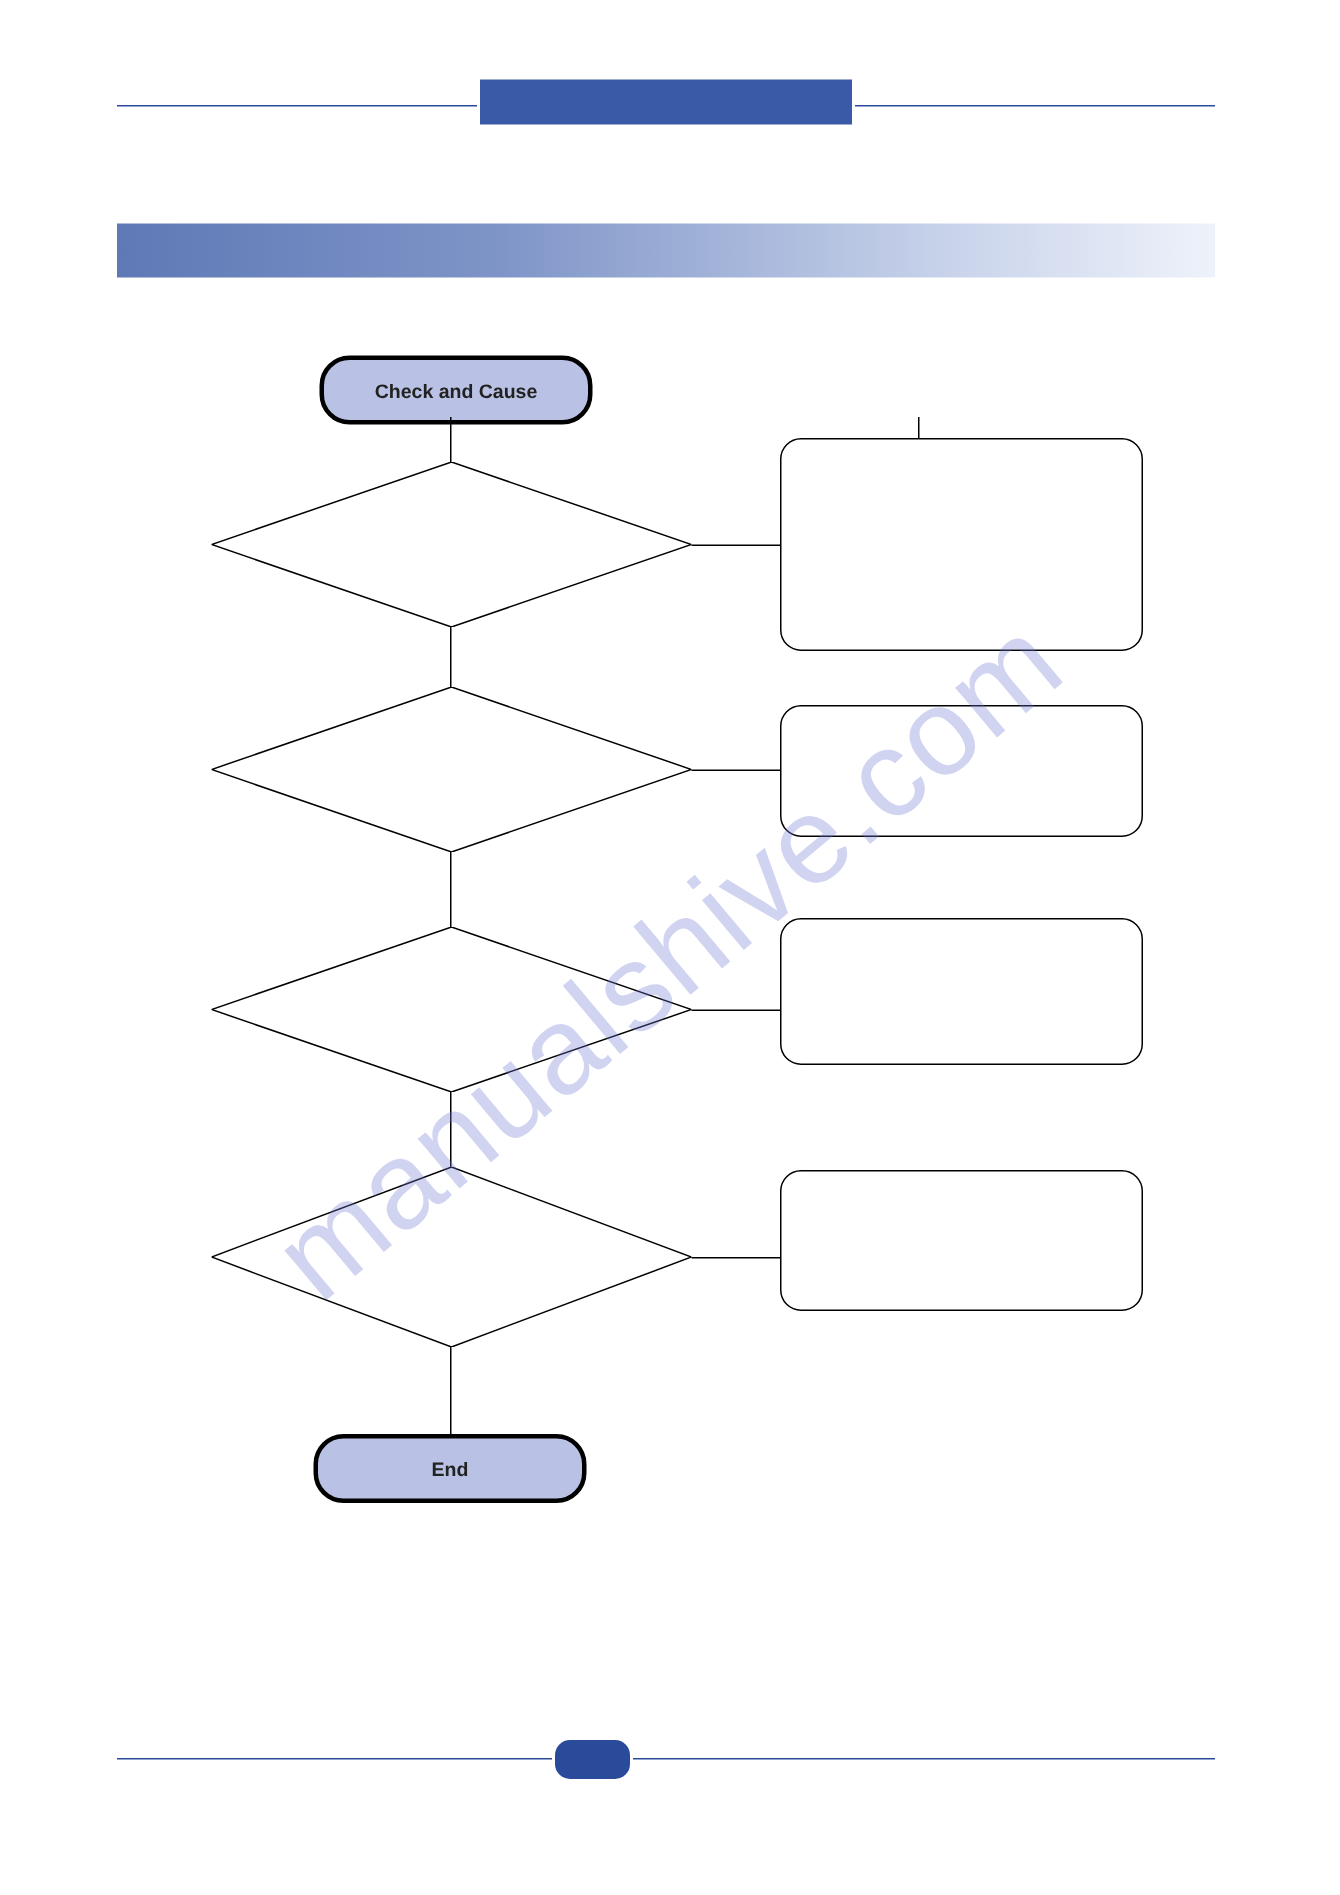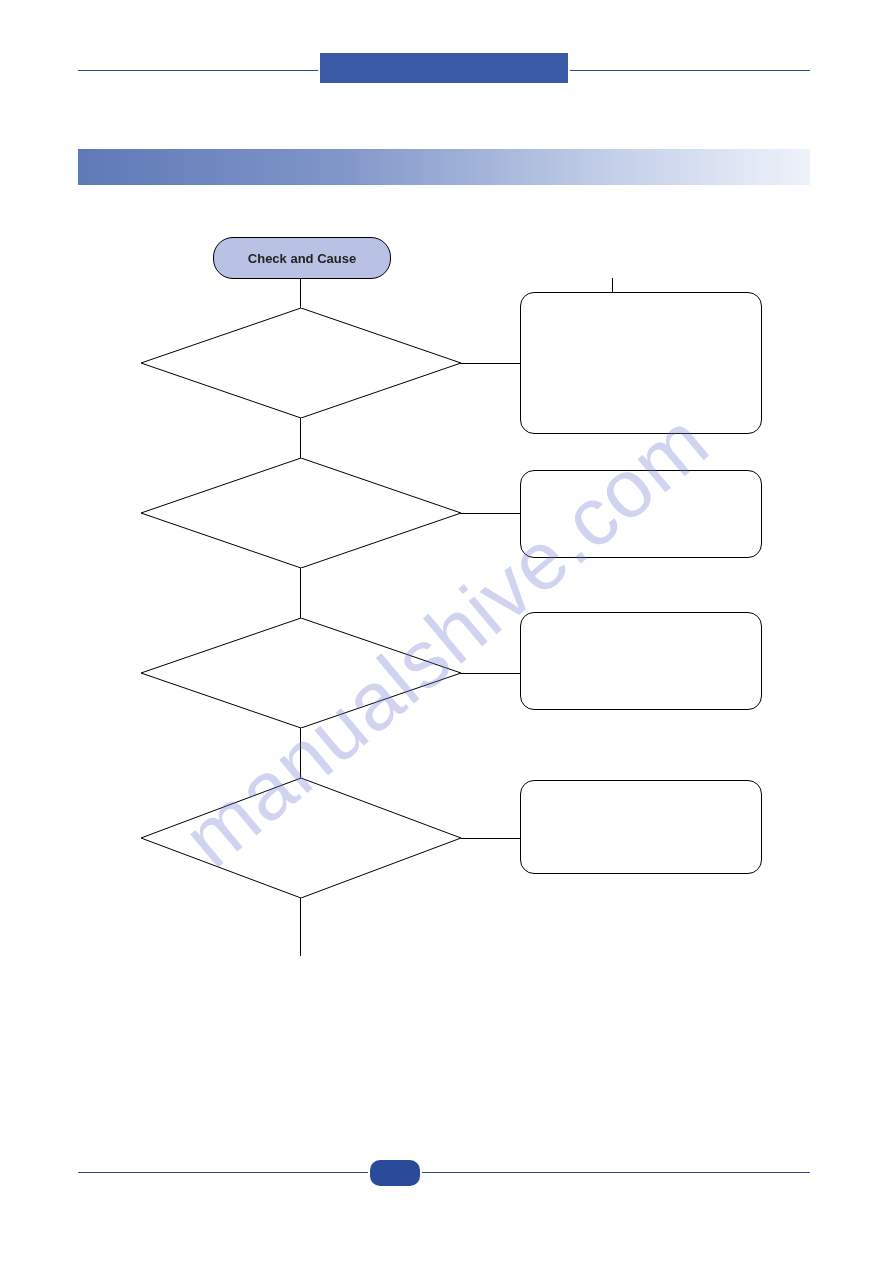--- a/index.html
+++ b/index.html
@@ -42,21 +42,21 @@
   .grad-bar {
     position: absolute;
     top: 149px; left: 78px;
     width: 732px; height: 36px;
     background: linear-gradient(90deg, #5e79b6 0%, #7f95c8 35%, #c7d2ea 75%, #eef2fa 100%);
   }
 
   .pill {
     position: absolute;
     width: 176px; height: 40px;
-    border: 1px solid #000000;
+    border: 3px solid #000000;
     border-radius: 20px;
     background: #b9c1e4;
     display: flex;
     align-items: center;
     justify-content: center;
     font-size: 13px;
     font-weight: bold;
     color: #222;
   }
   .pill-left  { top: 237px; left: 213px; }
@@ -173,20 +173,23 @@
 
   <div class="diamond d4">
     <svg viewBox="0 0 320 120">
         <polygon points="160,0 320,60 160,120 0,60" fill="#fff" stroke="#000" stroke-width="1"></polygon>
       </svg>
   </div>
   <div class="h-line hl4"></div>
   <div class="rect r4"></div>
   <div class="v-line vl4"></div>
 
+  <div class="pill pill-end">
+    <span>End</span>
+  </div>
 
   <div class="watermark">manualshive.com</div>
 
   <div class="hr-line bot-left-line"></div>
   <div class="hr-line bot-right-line"></div>
   <div class="page-num"></div>
 
 </div>
 
 </body></html>

